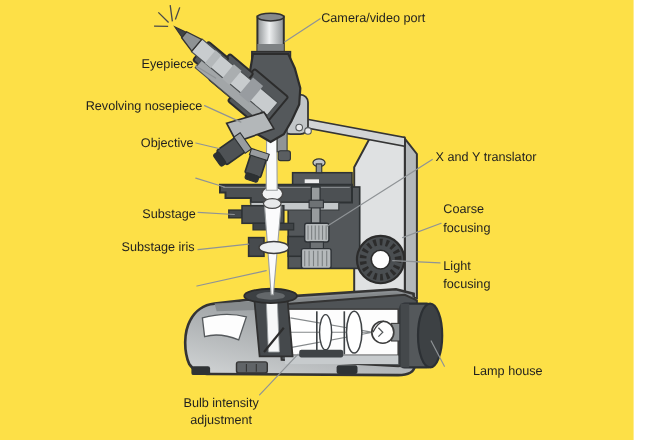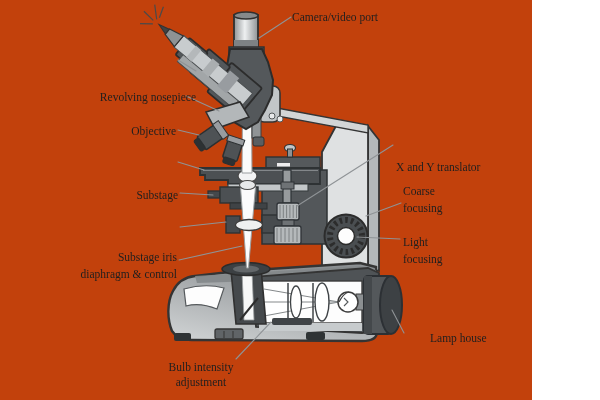--- a/index.html
+++ b/index.html
@@ -1,17 +1,17 @@
 <!DOCTYPE html>
 <html><head>
 <meta charset="utf-8">
 <style>
   html,body{margin:0;padding:0;background:#fff;}
-  .canvas{position:relative;width:532px;height:400px;background:#c2410c;overflow:hidden;
-          font-family:Liberation Serif, serif;}
+  .canvas{position:relative;width:576px;height:400px;background:#fde047;overflow:hidden;
+          font-family:Liberation Sans, sans-serif;}
   .art{position:absolute;left:0;top:0;}
   .lbl{position:absolute;font-size:11.5px;line-height:15px;color:#1f1f1f;white-space:nowrap;}
   .lbl.r{text-align:right;}
   .lbl.c{text-align:center;}
   .lbl span{display:block;}
   .lh16 span{line-height:16.5px;}
   .lh17 span{line-height:17px;}
 </style>
 </head>
 <body>
@@ -179,35 +179,35 @@
       <path d="M393,145 L297,206"></path>
       <path d="M401,203 L366,216"></path>
       <path d="M400,239 L357,237"></path>
       <path d="M404,333 L392,310"></path>
       <path d="M236,359 L271,322"></path>
     </g>
   </svg>
 
   <div class="lbl" style="left:292px;top:10px;">Camera/video port</div>
 
-
-  <div class="lbl r" style="left:70px;width:126px;top:90px;">Revolving nosepiece</div>
+  <div class="lbl r" style="left:96px;width:80px;top:52px;">Eyepiece</div>
+
+  <div class="lbl r" style="left:58px;width:126px;top:90px;">Revolving nosepiece</div>
 
   <div class="lbl r" style="left:96px;width:80px;top:124px;text-align:right;">Objective</div>
 
 
   <div class="lbl r" style="left:94px;width:84px;top:188px;">Substage</div>
 
-  <div class="lbl r lh16" style="left:53px;width:124px;top:217px;margin-top:32px;">
+  <div class="lbl r lh16" style="left:53px;width:124px;top:217px;">
     <span>Substage iris</span>
-    <span>diaphragm &amp; control</span>
-  </div>
-
-
-  <div class="lbl" style="left:396px;top:136px;margin-top:24px;">X and Y translator</div>
+  </div>
+
+
+  <div class="lbl" style="left:396px;top:136px;">X and Y translator</div>
 
   <div class="lbl lh17" style="left:403px;top:183px;">
     <span>Coarse</span>
     <span>focusing</span>
   </div>
 
   <div class="lbl lh16" style="left:403px;top:234px;">
     <span>Light</span>
     <span>focusing</span>
   </div>

